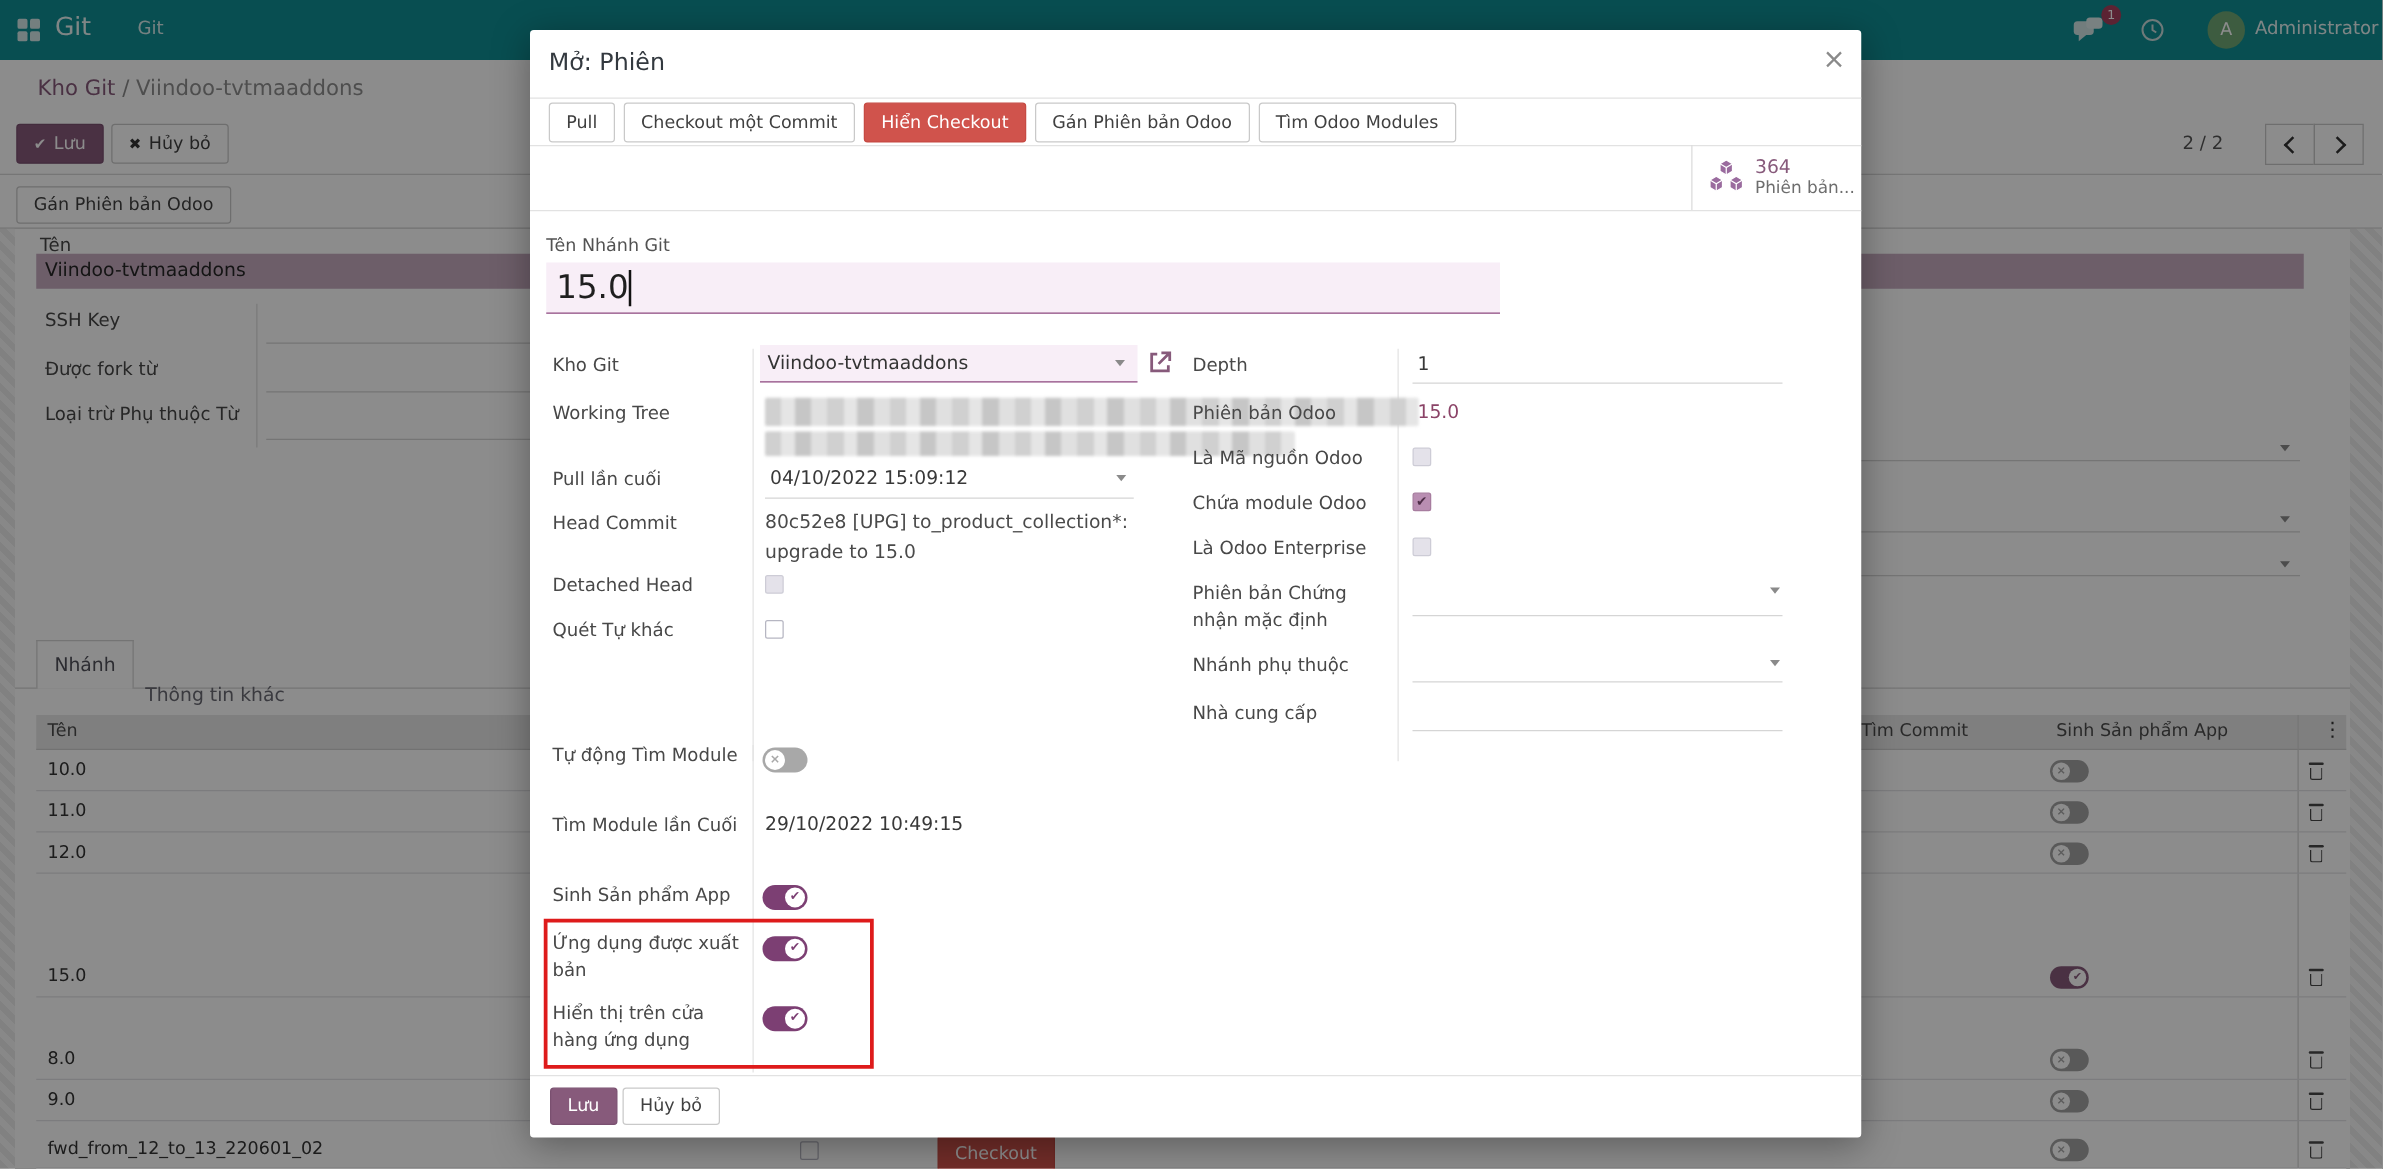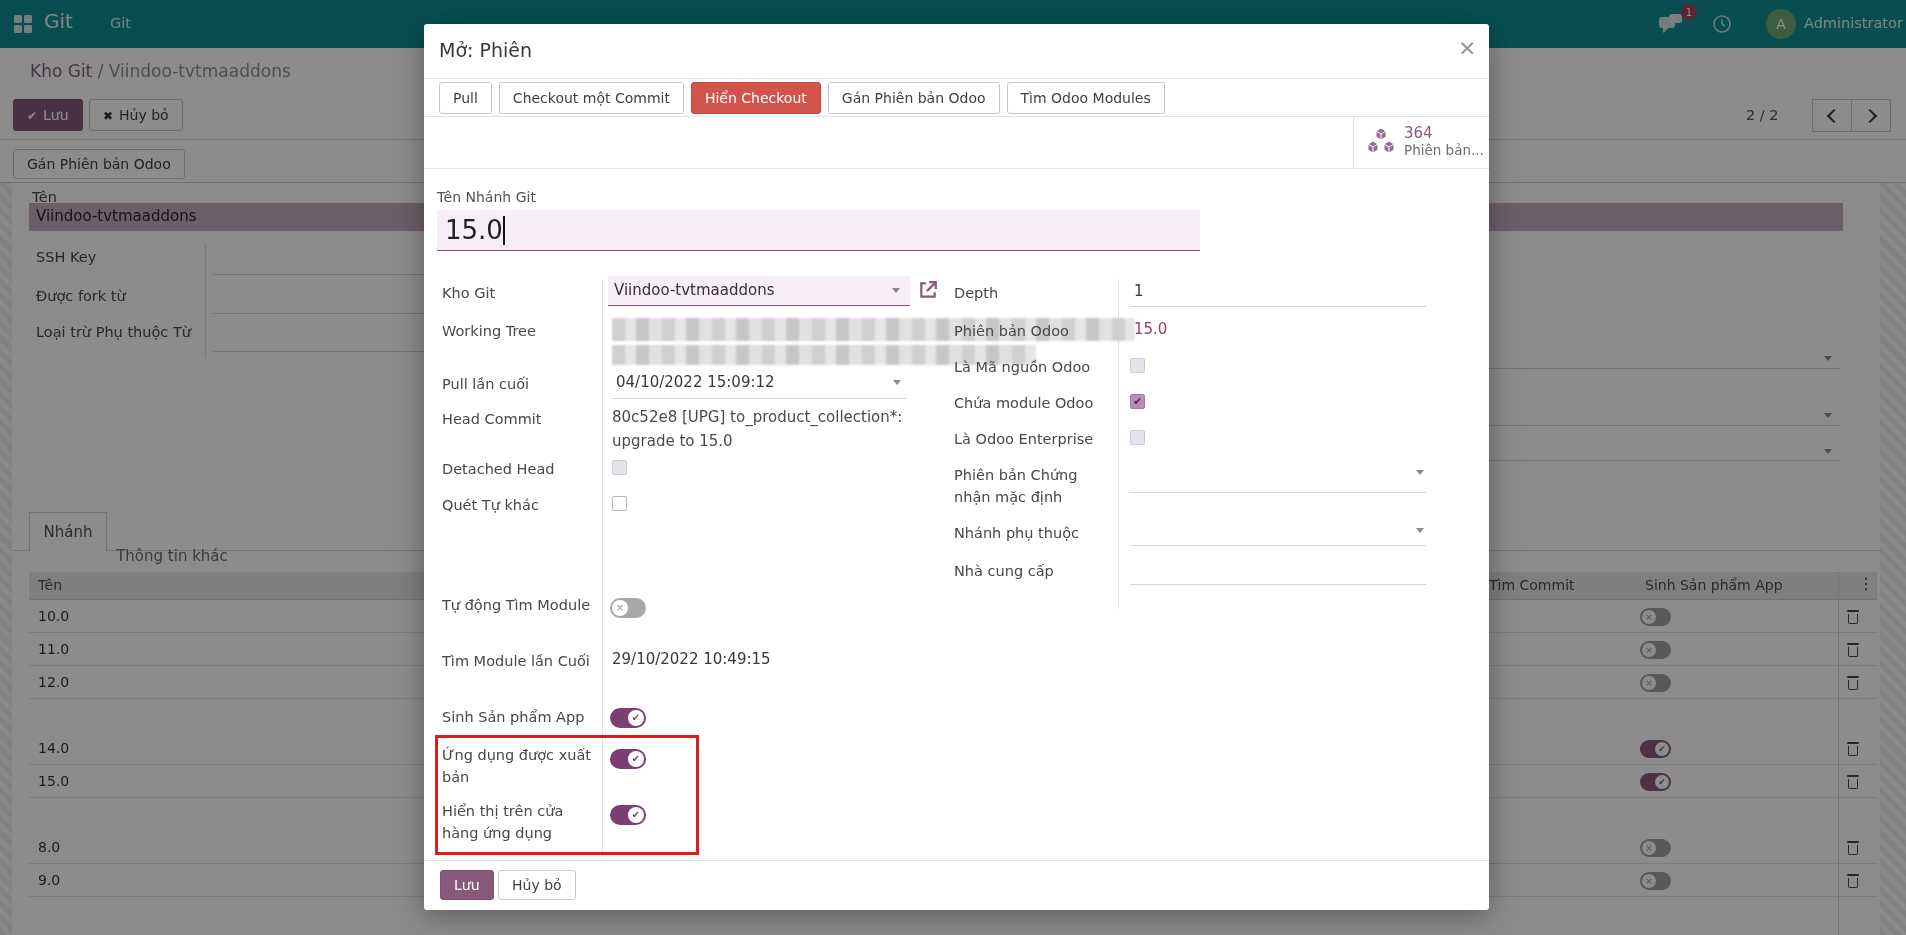--- a/index.html
+++ b/index.html
@@ -174,47 +174,49 @@
       </span>
     <span class="abs trash" style="left:1818px;top:10px"></span>
   </div>
   <div class="abs trow" style="left:29px;top:666px;width:1848px;height:33px">
     <span class="abs trow-name" style="left:9px;top:8px">12.0</span>
     <span class="abs toggle sm tg-gray tg-purple off" style="left:1611px;top:8px">
         <span class="knob"></span>
       </span>
     <span class="abs trash" style="left:1818px;top:10px"></span>
   </div>
-  <div class="abs trow" style="left:29px;top:732px;width:1848px;height:33px">
-    <span class="abs trow-name" style="left:9px;top:8px">14.0</span>
-    <span class="abs toggle sm tg-gray tg-purple on" style="left:1611px;top:8px">
-        <span class="knob"></span>
-      </span>
-    <span class="abs trash" style="left:1818px;top:10px"></span>
-  </div>
   <div class="abs trow" style="left:29px;top:765px;width:1848px;height:33px">
     <span class="abs trow-name" style="left:9px;top:8px">15.0</span>
     <span class="abs toggle sm tg-gray tg-purple on" style="left:1611px;top:8px">
         <span class="knob"></span>
       </span>
     <span class="abs trash" style="left:1818px;top:10px"></span>
   </div>
   <div class="abs trow" style="left:29px;top:831px;width:1848px;height:33px">
     <span class="abs trow-name" style="left:9px;top:8px">8.0</span>
     <span class="abs toggle sm tg-gray tg-purple off" style="left:1611px;top:8px">
         <span class="knob"></span>
       </span>
     <span class="abs trash" style="left:1818px;top:10px"></span>
   </div>
   <div class="abs trow" style="left:29px;top:864px;width:1848px;height:33px">
     <span class="abs trow-name" style="left:9px;top:8px">9.0</span>
     <span class="abs toggle sm tg-gray tg-purple off" style="left:1611px;top:8px">
         <span class="knob"></span>
       </span>
     <span class="abs trash" style="left:1818px;top:10px"></span>
+  </div>
+  <div class="abs trow" style="left:29px;top:897px;width:1848px;height:38px">
+    <span class="abs trow-name" style="left:9px;top:14px">fwd_from_12_to_13_220601_02</span>
+    <span class="abs cb" style="left:611px;top:16px"></span>
+    <span class="abs btn danger" style="left:721px;top:11px;height:30px">Checkout</span>
+    <span class="abs toggle sm tg-gray tg-purple off" style="left:1611px;top:14px">
+        <span class="knob"></span>
+      </span>
+    <span class="abs trash" style="left:1818px;top:16px"></span>
   </div>
 
   <div class="abs backdrop"></div>
 
   <div class="abs modal">
     <div class="abs modal-title" style="left:15px;top:15px">Mở: Phiên</div>
     <div class="abs close-x" style="left:1034px;top:13px">×</div>
     <div class="abs hline" style="left:0;top:54px;width:1065px"></div>
 
     <div class="abs" style="left:15px;top:58px;display:flex;gap:7px">

